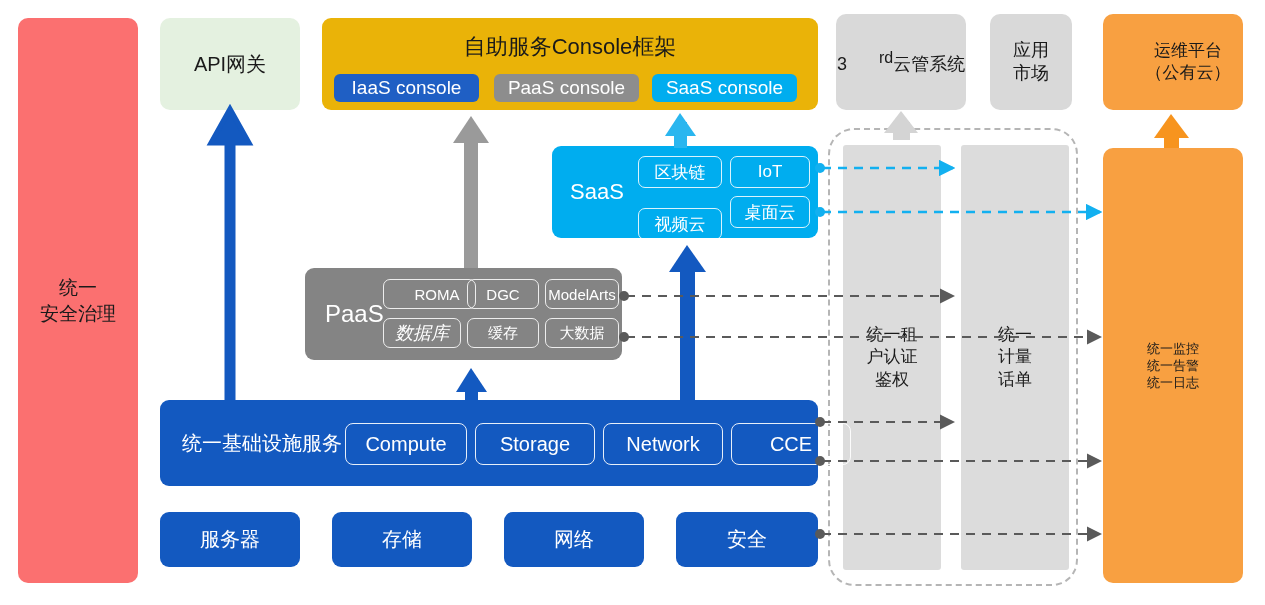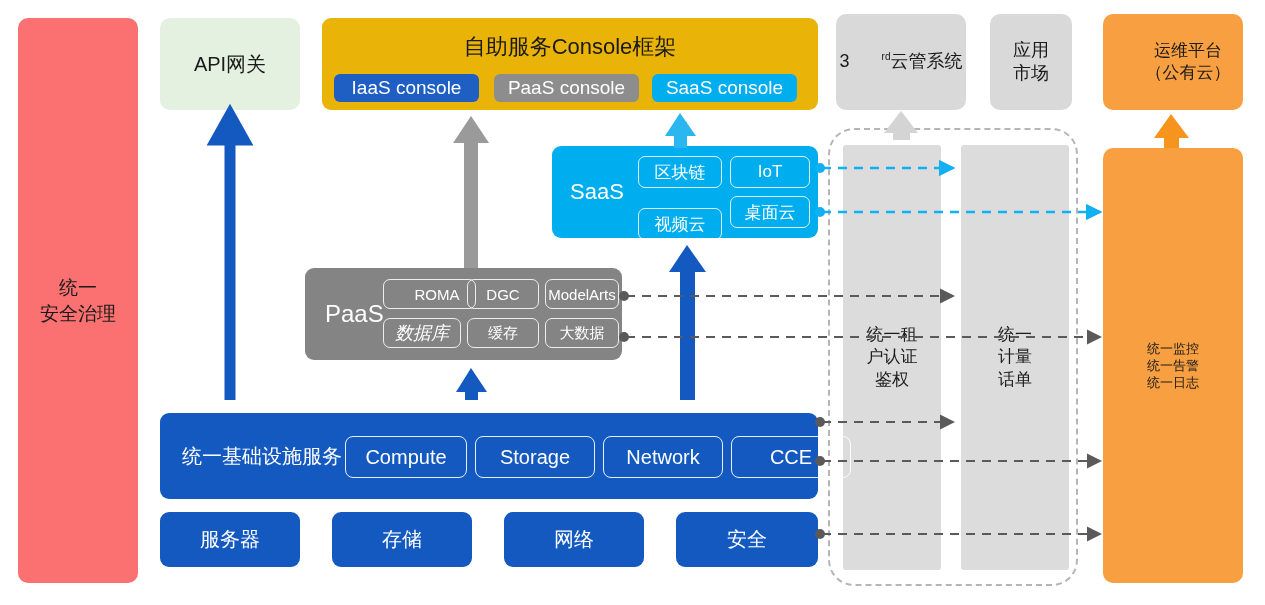--- a/index.html
+++ b/index.html
@@ -69,21 +69,21 @@
     </div>
     <div class="chip chip-paas" style="left:172px;top:56px;width:145px;height:28px;">
       <span>PaaS console</span>
     </div>
     <div class="chip chip-saas" style="left:330px;top:56px;width:145px;height:28px;">
       <span>SaaS console</span>
     </div>
   </div>
 
   <div class="abs ctr box-grey" style="left:836px;top:14px;width:130px;height:96px;">
-    <span><span>3</span><sup style="font-size:10px;margin-left:32px;">rd</sup><span>云管系统</span></span>
+    <span><span>3</span><sup style="font-size:16px;margin-left:32px;">rd</sup><span>云管系统</span></span>
   </div>
 
   <div class="abs ctr box-grey" style="left:990px;top:14px;width:82px;height:96px;">
     <div>
       <div>应用</div>
       <div>市场</div>
     </div>
   </div>
 
   <div class="abs ctr box-ops-top" style="left:1103px;top:14px;width:140px;height:96px;">
@@ -149,21 +149,21 @@
       <span>数据库</span>
       </div>
     <div class="tagw" style="left:162px;top:50px;width:70px;height:28px;font-size:15px;">
       <span>缓存</span>
       </div>
     <div class="tagw" style="left:240px;top:50px;width:72px;height:28px;font-size:15px;">
       <span>大数据</span>
       </div>
   </div>
 
-  <div class="abs iaas-bar" style="left:160px;top:400px;width:658px;height:86px;margin-top:13px;">
+  <div class="abs iaas-bar" style="left:160px;top:400px;width:658px;height:86px;">
     <span class="iaas-label">统一基础设施服务</span>
     <div class="tagb" style="left:185px;top:23px;width:120px;height:40px;">
       <span>Compute</span>
       </div>
     <div class="tagb" style="left:315px;top:23px;width:118px;height:40px;">
       <span>Storage</span>
       </div>
     <div class="tagb" style="left:443px;top:23px;width:118px;height:40px;">
       <span>Network</span>
       </div>

